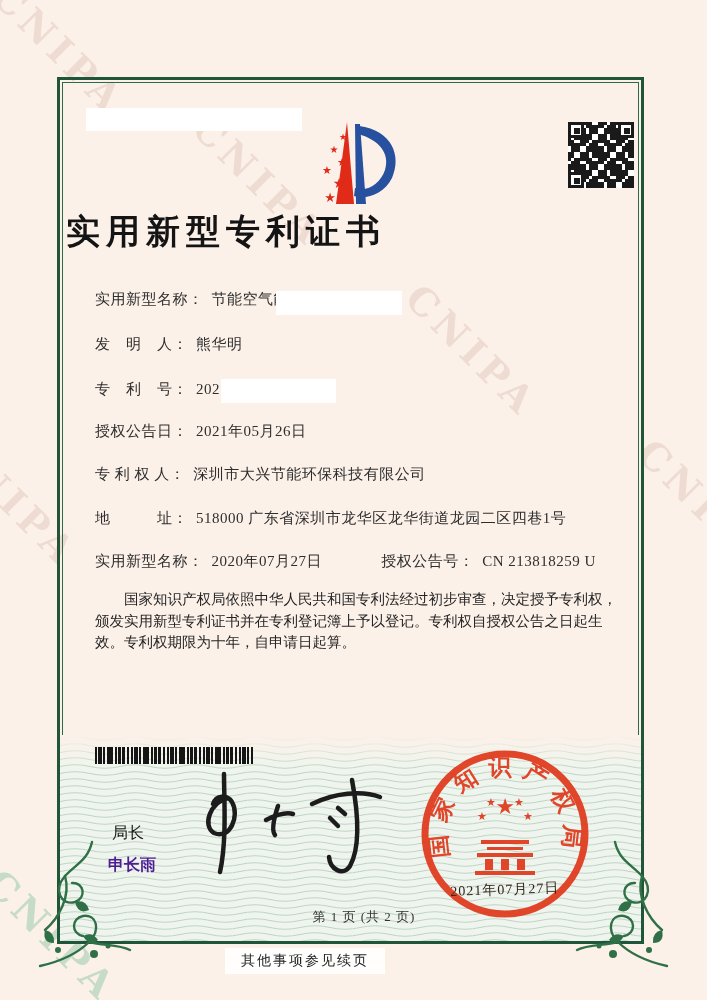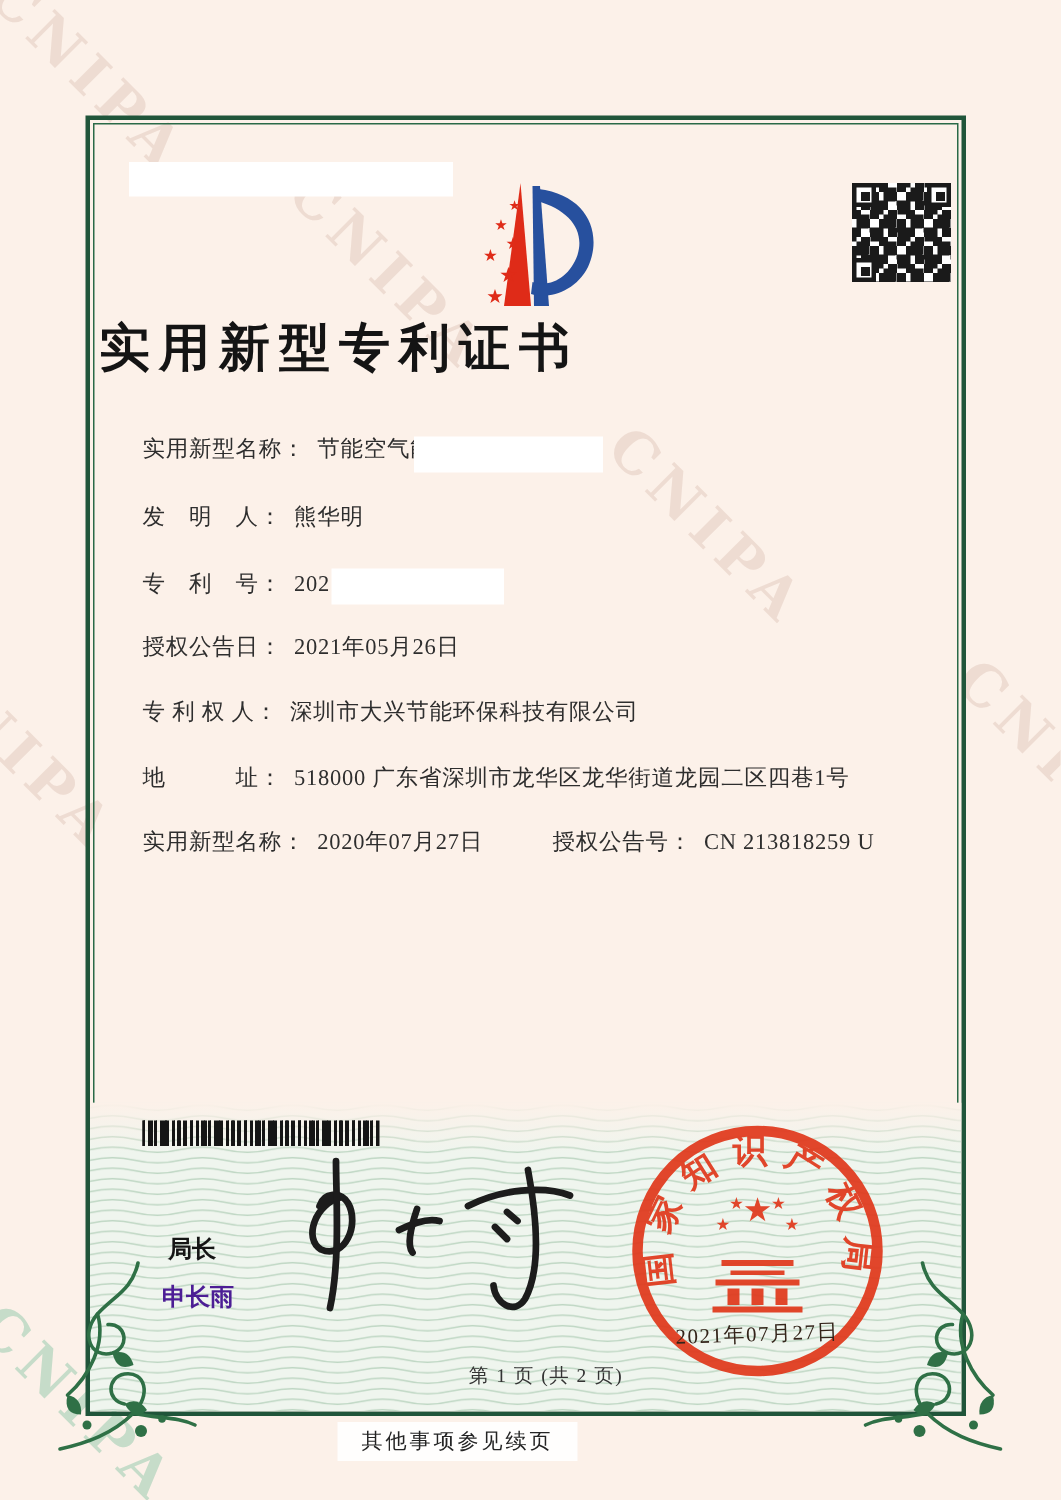--- a/index.html
+++ b/index.html
@@ -40,33 +40,33 @@
   .qr-finder.tl{left:0;top:0}.qr-finder.tr{right:0;top:0}.qr-finder.bl{left:0;bottom:0}
   .title{
     position:absolute;left:60px;top:209px;width:581px;z-index:2;
     text-align:left;font-size:34px;font-weight:bold;color:#141414;
     letter-spacing:6px;text-indent:6px;
   }
   
   .row{position:absolute;left:95px;z-index:2;font-size:15px;color:#2e2e2e;
        letter-spacing:.5px;white-space:nowrap;}
   .row .lbl{margin-right:8px;margin-top:40px;}
-  .row .lbl2{margin-left:42px;margin-right:8px;}
+  .row .lbl2{margin-left:55px;margin-right:8px;}
   
   .paras{position:absolute;left:95px;top:589px;width:524px;z-index:2;
          font-size:14.5px;line-height:21.5px;color:#242424;}
   .paras p{margin:0;text-indent:2em;}
   
   .barcode{position:absolute;left:95px;top:747px;width:158px;height:17px;z-index:2;
     background:
       repeating-linear-gradient(90deg,#151515 0 2px,transparent 2px 4px),
       repeating-linear-gradient(90deg,#151515 0 1px,transparent 1px 6px) 3px 0,
       repeating-linear-gradient(90deg,#151515 0 2px,transparent 2px 9px) 5px 0;}
   .officer-title{position:absolute;left:112px;top:823px;z-index:2;
-    font-family:"Liberation Sans","DejaVu Sans",sans-serif;font-size:16px;font-weight:700;color:#151515;}
+    font-family:"Liberation Sans","DejaVu Sans",sans-serif;font-size:16px;font-weight:400;color:#151515;}
   .officer-name{position:absolute;left:108px;top:855px;z-index:2;
     font-family:Liberation Sans, sans-serif;font-size:16px;font-weight:700;color:#4c1d95;}
   .signature{position:absolute;left:180px;top:768px;width:230px;height:118px;z-index:3;}
   .seal{position:absolute;left:405px;top:748px;width:200px;height:178px;z-index:4;}
   .page-num{position:absolute;left:60px;top:908px;width:608px;z-index:2;
     text-align:center;font-size:13px;letter-spacing:1px;color:#333;}
   .note{position:absolute;left:0;top:948px;width:610px;text-align:center;z-index:5;}
   .note span{display:inline-block;background:rgba(255,255,255,.9);
     padding:4px 16px;font-size:14px;letter-spacing:2px;color:#242424;}
 </style>
@@ -185,20 +185,21 @@
 </div>
 <div class="row" style="top:509px">
   <span class="lbl">地　　　址：</span><span>518000  广东省深圳市龙华区龙华街道龙园二区四巷1号</span>
 </div>
 <div class="row" style="top:552px">
   <span class="lbl">实用新型名称：</span><span>2020年07月27日</span>
   <span class="lbl2">授权公告号：</span><span>CN 213818259 U</span>
 </div>
 
 <div class="paras">
+  <p>国家知识产权局依照中华人民共和国专利法经过初步审查，决定授予专利权，颁发实用新型专利证书并在专利登记簿上予以登记。专利权自授权公告之日起生效。专利权期限为十年，自申请日起算。</p>
 </div>
 
 <div class="barcode"></div>
 
 <div class="officer-title">局长</div>
 <div class="officer-name">申长雨</div>
 
 <div class="signature">
   <svg width="230" height="118" viewBox="0 0 230 118">
     <g fill="none" stroke="#1c1c1c" stroke-width="4.5" stroke-linecap="round" stroke-linejoin="round">

